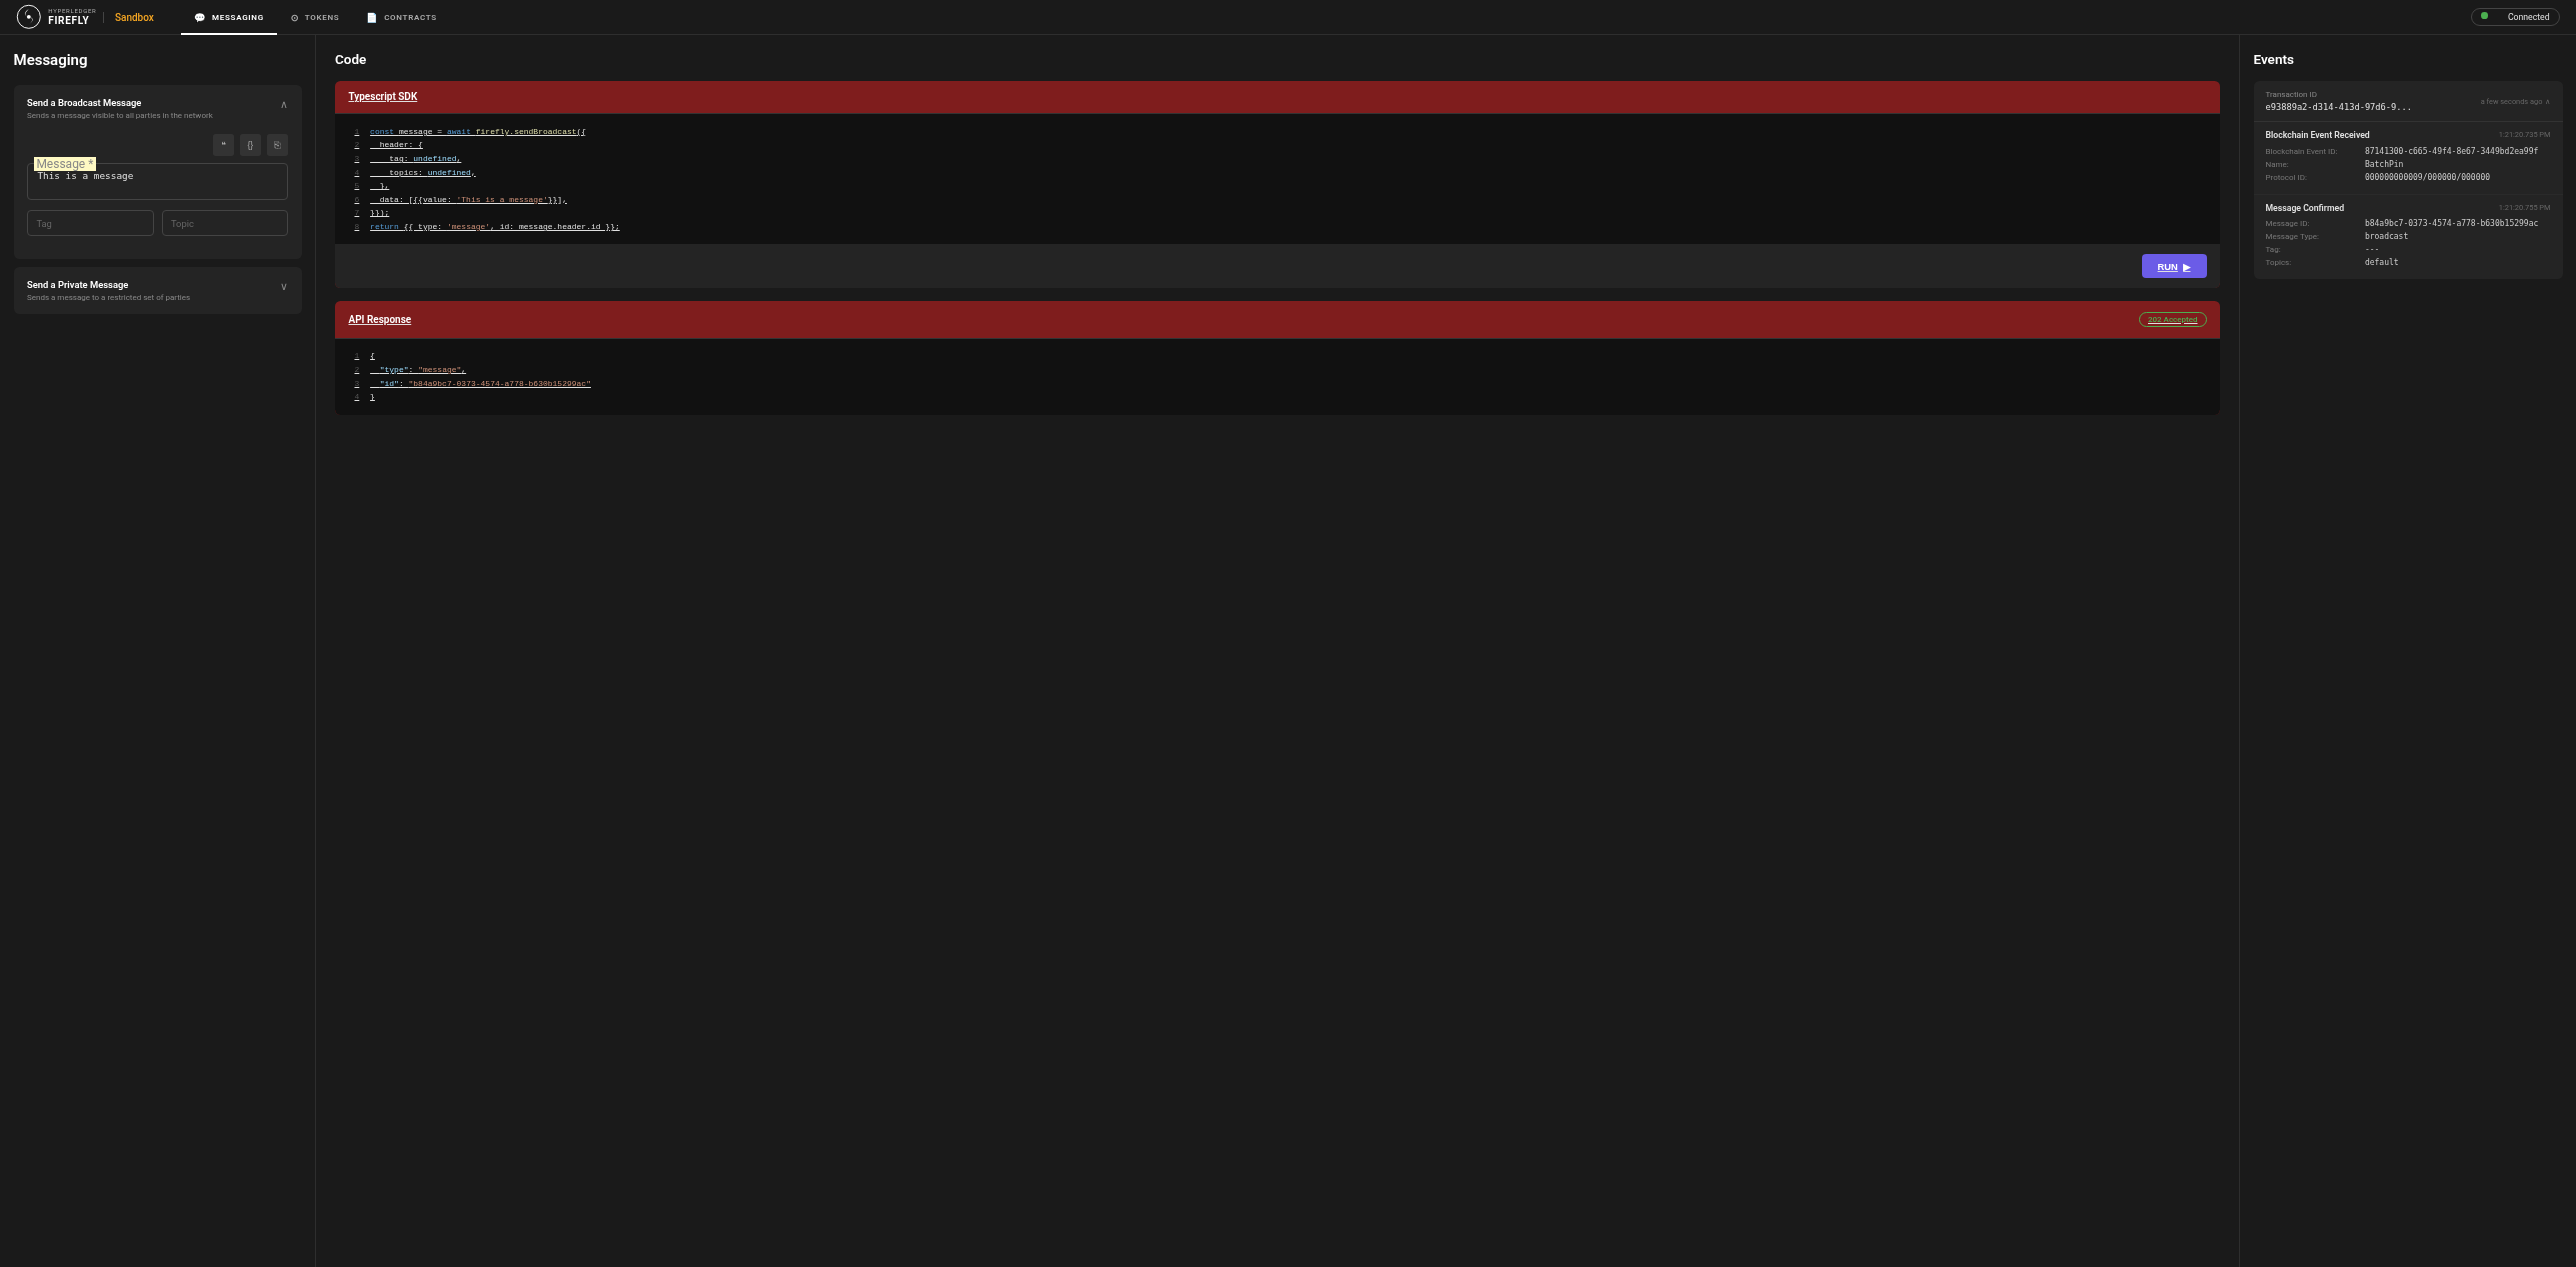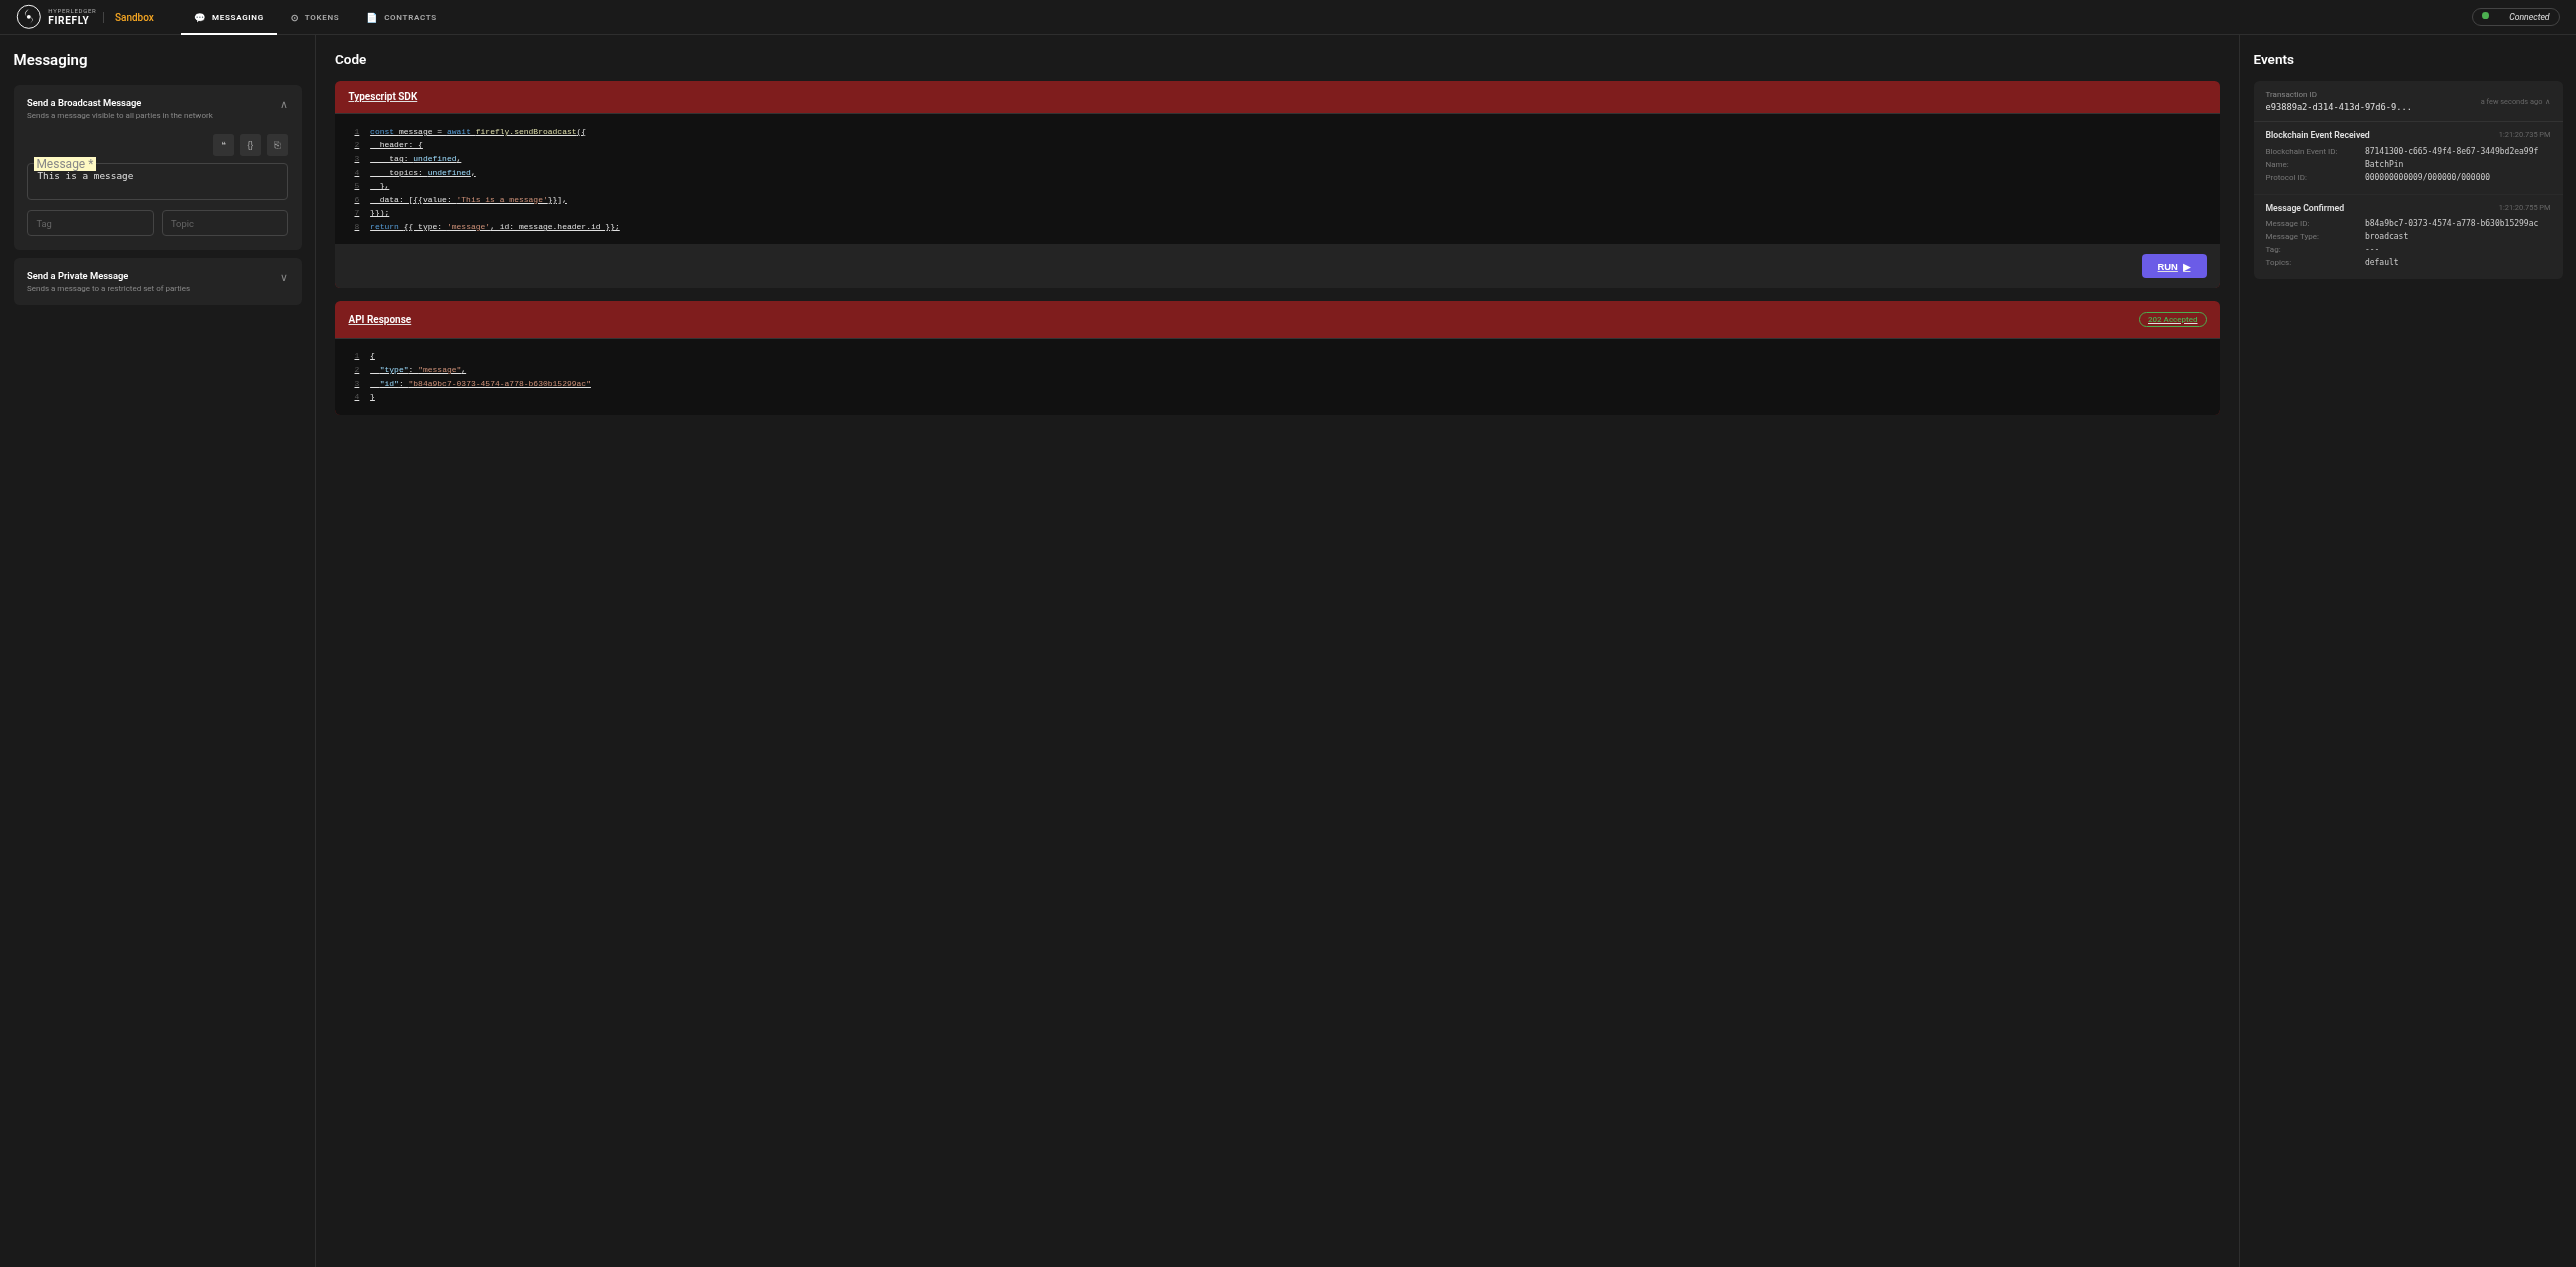--- a/index.html
+++ b/index.html
@@ -92,21 +92,20 @@
     .connected-badge {
       margin-left: auto;
       display: flex;
       align-items: flex-start;
       gap: 20px;
       border: 0.7px solid #444;
       border-radius: 13.5px;
       padding: 3.4px 9.4px;
       font-size: 8.7px;
       color: #e0e0e0;
-      font-style: italic;
     }
     .connected-dot {
       width: 6.7px;
       height: 6.7px;
       border-radius: 50%;
       background: #4caf50;
     }
 
     
     .main-layout {
@@ -185,21 +184,21 @@
 
     .fields-row {
       display: flex;
       gap: 8px;
     }
     .fields-row .input-wrap {
       flex: 1;
     }
     .input-wrap {
       position: relative;
-      margin-bottom: 0;
+      margin-bottom: 9px;
     }
     .input-wrap input {
       width: 100%;
       background: transparent;
       border: 0.7px solid #444;
       border-radius: 4px;
       color: #e0e0e0;
       padding: 6.7px 9.4px;
       font-size: 9.4px;
       outline: none;

